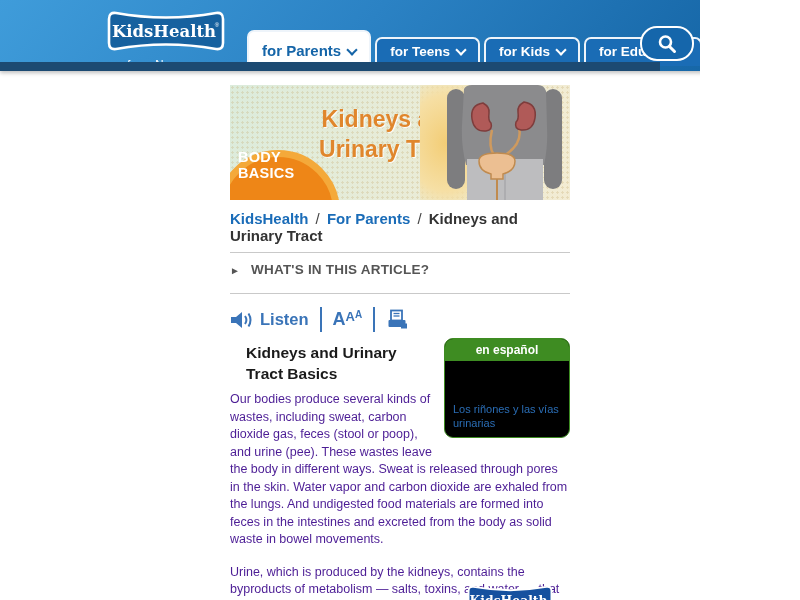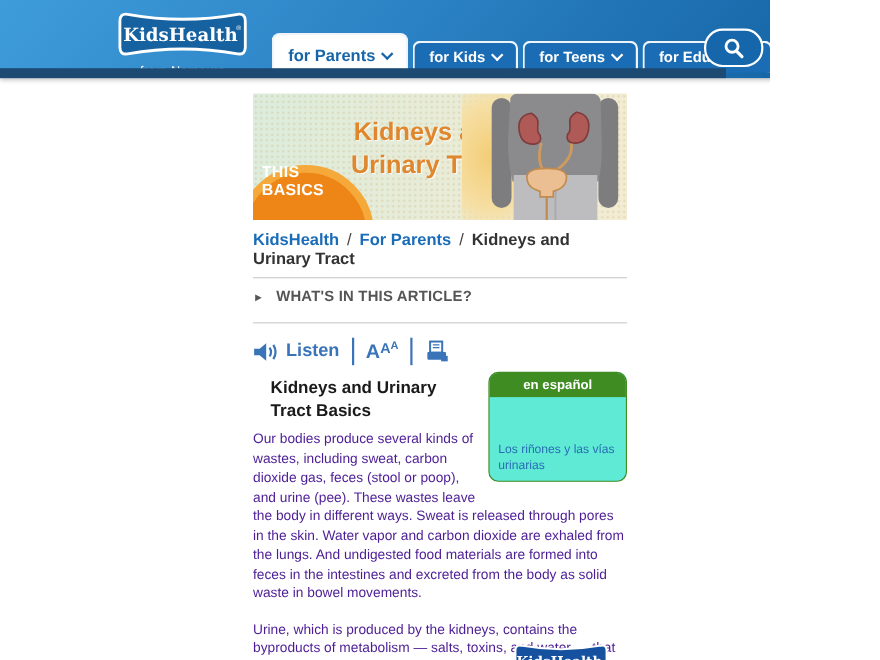--- a/index.html
+++ b/index.html
@@ -55,21 +55,21 @@
   .tb-btn{display:flex;align-items:flex-start;background:none;border:none;padding:0;
     color:#3a74b8;cursor:pointer;font-family:inherit;}
   .listen-label{font-size:16.5px;font-weight:bold;margin-left:6px;}
   .tb-div{width:2px;height:25px;background:#3a74b8;margin:0 11px;}
   .fs{font-weight:bold;}
   .fs1{font-size:18px;} .fs2{font-size:13px;} .fs3{font-size:10px;}
 
   
   article{margin-top:8px;}
   .espanol{float:right;width:124px;margin:-4px 0 8px 10px;border:1px solid #3e8c22;
-    border-radius:9px;overflow:hidden;background:#5eead4;}
+    border-radius:9px;overflow:hidden;background:#000000;}
   .esp-head{background:#3e8c22;color:#fff;font-weight:bold;font-size:12px;
     text-align:center;padding:4px 0;}
   .esp-link{display:block;padding:5px 8px 7px;color:#2a6db5;font-size:11px;
     line-height:14px;text-decoration:none;cursor:pointer;margin-top:36px;}
   article h1{font-size:15.5px;line-height:21px;color:#1a1a1a;margin:0 16px 7px;font-weight:bold;}
   article p{font-size:12.5px;line-height:17.5px;color:#4c1d95;margin:0 0 15px;}
 
   
   .footer-logo{position:absolute;left:466px;top:584px;}
 </style>
@@ -86,24 +86,24 @@
         <text x="111" y="18" text-anchor="middle" fill="#ffffff" font-size="6">®</text>
       </svg>
       <div class="logo-sub">from Nemours</div>
     </div>
 
     <nav class="tabs">
       <div class="tab active">
         <span>for Parents</span><span class="chev"></span>
       </div>
       <div class="tab">
+        <span>for Teens</span><span class="chev"></span>
+      </div>
+      <div class="tab">
         <span>for Kids</span><span class="chev"></span>
-      </div>
-      <div class="tab">
-        <span>for Teens</span><span class="chev"></span>
       </div>
       <div class="tab">
         <span>for Educators</span>
       </div>
     </nav>
 
     <div class="search">
       <svg width="24" height="24" viewBox="0 0 24 24">
         <circle cx="10.5" cy="10" r="5.5" fill="none" stroke="#ffffff" stroke-width="2.6"></circle>
         <line x1="14.5" y1="14.5" x2="19.5" y2="19.5" stroke="#ffffff" stroke-width="3" stroke-linecap="round"></line>
@@ -138,21 +138,21 @@
         <path d="M72,45 Q68,62 74,70 Q76,73 76,76" fill="none" stroke="#cf9a5e" stroke-width="2.5"></path>
         <path d="M99,43 Q103,60 82,72 Q78,74 78,76" fill="none" stroke="#cf9a5e" stroke-width="2.5"></path>
         <path d="M63,18 Q50,20 52,34 Q54,47 66,46 Q73,45 71,38 Q68,36 69,28 Q70,22 63,18 Z" fill="#b05a58" stroke="#7e3d3c" stroke-width="1.5"></path>
         <path d="M104,17 Q117,19 115,33 Q113,46 101,45 Q94,44 96,37 Q99,35 98,27 Q97,21 104,17 Z" fill="#b05a58" stroke="#7e3d3c" stroke-width="1.5"></path>
         <path d="M59,76 Q59,68 77,68 Q95,68 95,76 Q95,86 83,89 L83,94 L71,94 L71,89 Q59,86 59,76 Z" fill="#ecbf92" stroke="#c08b4f" stroke-width="1.5"></path>
         <line x1="77" y1="94" x2="77" y2="115" stroke="#c08b4f" stroke-width="2"></line>
       </svg>
 
       <div class="badge-circle"></div>
       <div class="badge-text">
-        <div>THIS</div>
+        <div>BODY</div>
         <div>BASICS</div>
       </div>
     </div>
 
     <div class="breadcrumb">
       <a>KidsHealth</a>
       <span class="sep">/</span>
       <a>For Parents</a>
       <span class="sep">/</span>
       <span class="cur">Kidneys and Urinary Tract</span>

